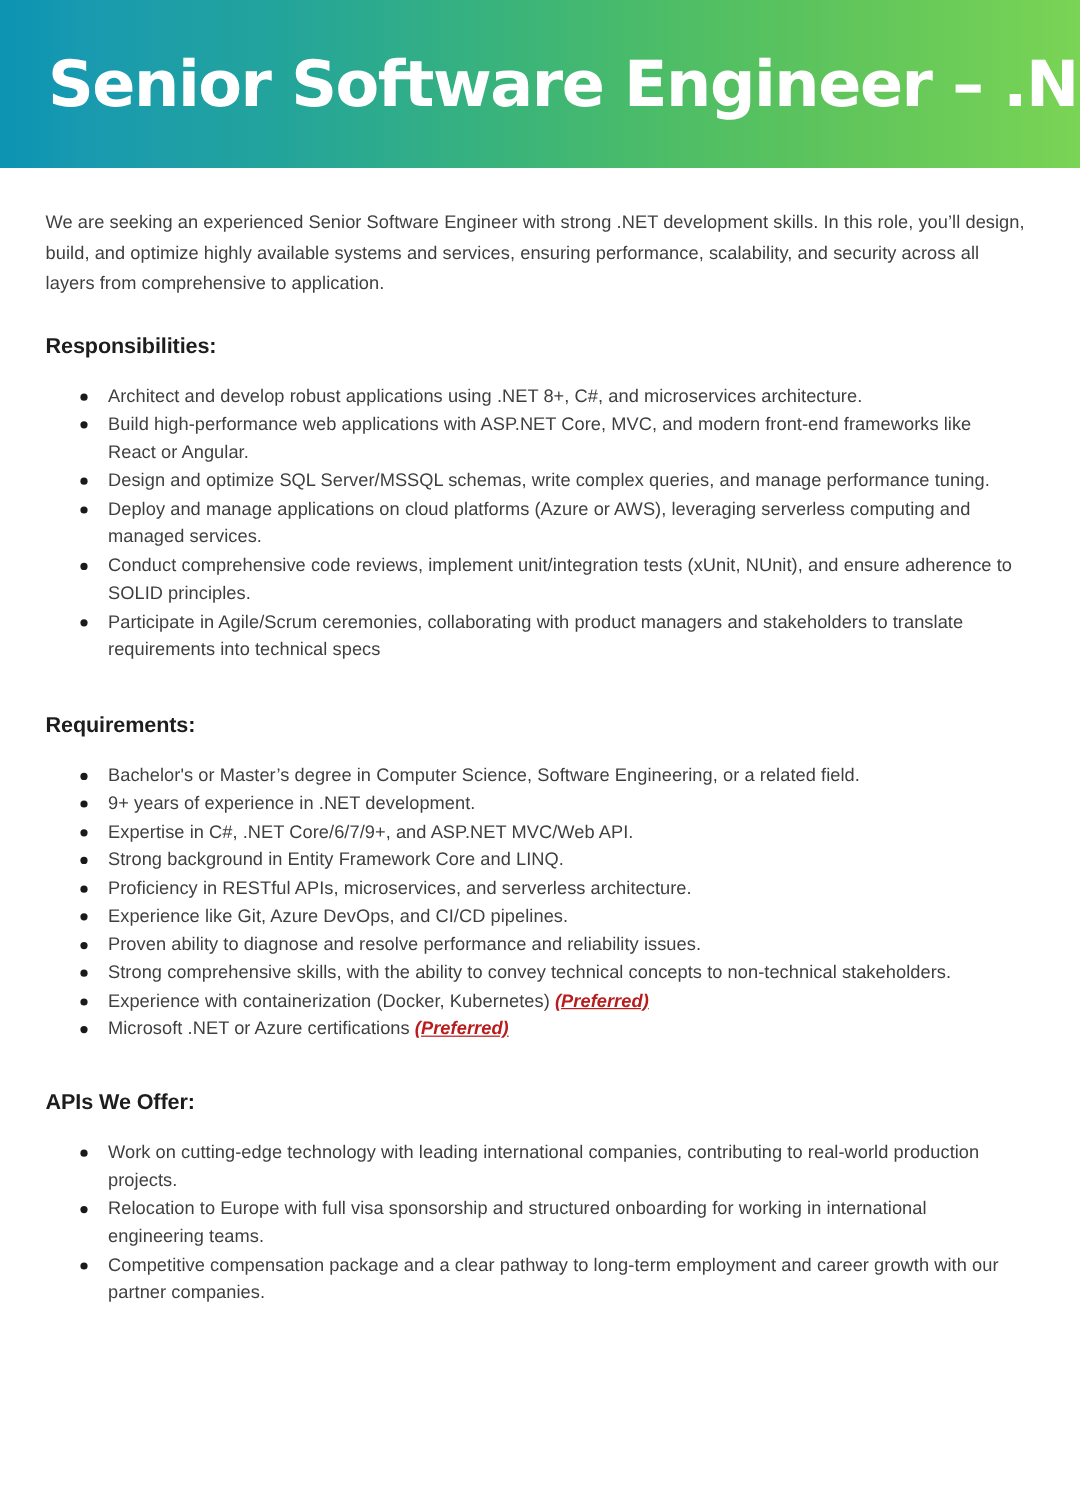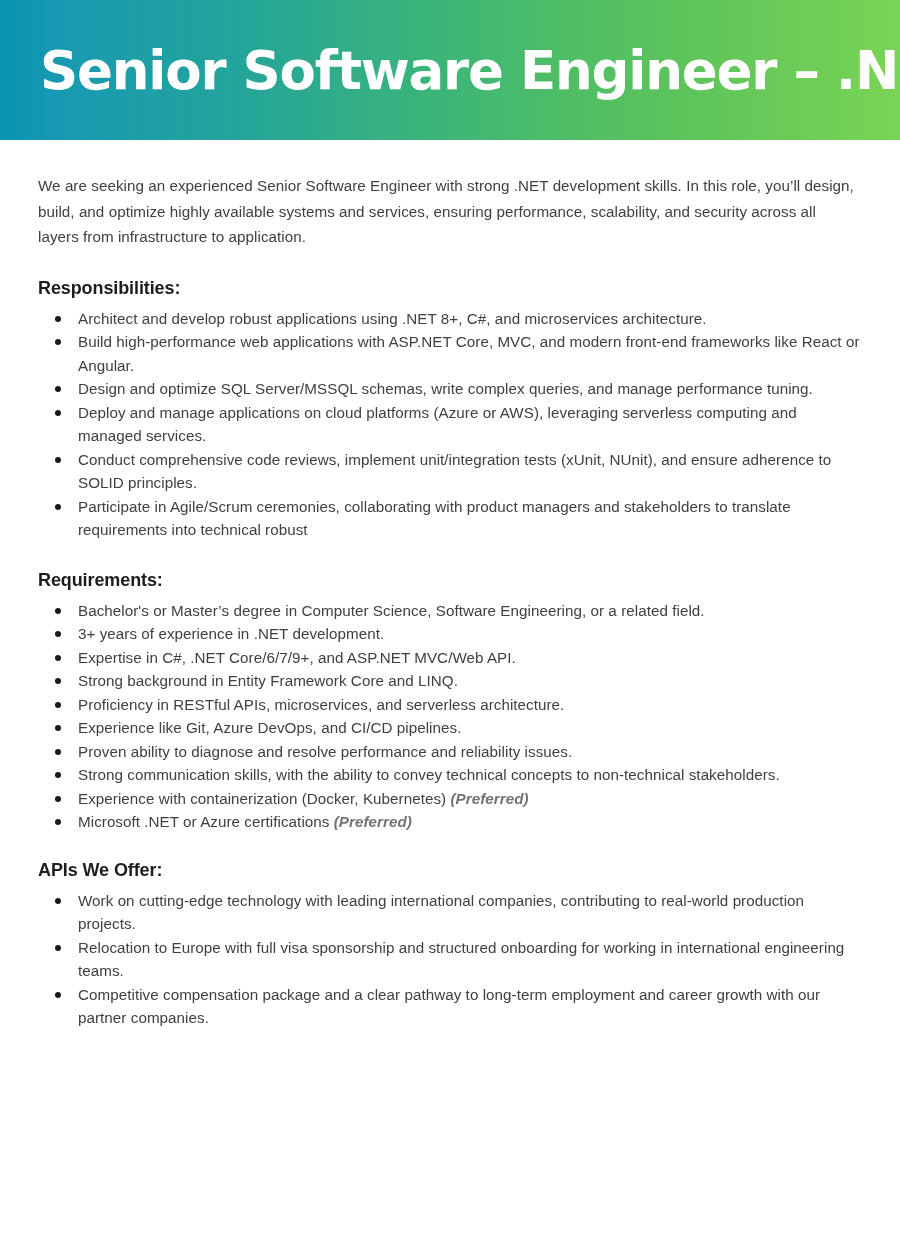--- a/index.html
+++ b/index.html
@@ -69,21 +69,21 @@
     font-weight: bold;
     color: #1d1d1d;
     letter-spacing: -0.1px;
   }
   .section-heading.offer-heading {
     padding-top: 26px;
   }
 
   .bullet-list {
     list-style: none;
-    margin: 0;
+    margin: 12px;
     padding: 0;
   }
   .bullet-item {
     position: relative;
     padding-left: 40px;
     margin: 0;
     font-size: 15.2px;
     line-height: 23.5px;
     color: #3f3f3f;
     letter-spacing: 0.05px;
@@ -93,63 +93,64 @@
     left: 17px;
     top: 9px;
     width: 6px;
     height: 6px;
     border-radius: 50%;
     background: #1a1a1a;
   }
   .bullet-text em {
     font-style: italic;
     font-weight: bold;
-    color: #737373;
+    color: #b91c1c;
+    text-decoration: underline;
   }
 
   .spacer-bottom {
     height: 120px;
   }
 </style>
 </head>
 <body>
 
 <div class="page">
 
   <div class="header-banner">
     <h1 class="header-title">Senior Software Engineer – .NET</h1>
   </div>
 
   <div class="doc-body">
 
-    <p class="intro-paragraph">We are seeking an experienced Senior Software Engineer with strong .NET development skills. In this role, you’ll design, build, and optimize highly available systems and services, ensuring performance, scalability, and security across all layers from infrastructure to application.</p>
+    <p class="intro-paragraph">We are seeking an experienced Senior Software Engineer with strong .NET development skills. In this role, you’ll design, build, and optimize highly available systems and services, ensuring performance, scalability, and security across all layers from comprehensive to application.</p>
 
     <div class="section">
       <h2 class="section-heading">Responsibilities:</h2>
       <ul class="bullet-list">
           <li class="bullet-item"><span class="bullet-dot"></span><span class="bullet-text">Architect and develop robust applications using .NET 8+, C#, and microservices architecture.</span></li>
           <li class="bullet-item"><span class="bullet-dot"></span><span class="bullet-text">Build high-performance web applications with ASP.NET Core, MVC, and modern front-end frameworks like React or Angular.</span></li>
           <li class="bullet-item"><span class="bullet-dot"></span><span class="bullet-text">Design and optimize SQL Server/MSSQL schemas, write complex queries, and manage performance tuning.</span></li>
           <li class="bullet-item"><span class="bullet-dot"></span><span class="bullet-text">Deploy and manage applications on cloud platforms (Azure or AWS), leveraging serverless computing and managed services.</span></li>
           <li class="bullet-item"><span class="bullet-dot"></span><span class="bullet-text">Conduct comprehensive code reviews, implement unit/integration tests (xUnit, NUnit), and ensure adherence to SOLID principles.</span></li>
-          <li class="bullet-item"><span class="bullet-dot"></span><span class="bullet-text">Participate in Agile/Scrum ceremonies, collaborating with product managers and stakeholders to translate requirements into technical robust</span></li>
+          <li class="bullet-item"><span class="bullet-dot"></span><span class="bullet-text">Participate in Agile/Scrum ceremonies, collaborating with product managers and stakeholders to translate requirements into technical specs</span></li>
         </ul>
     </div>
 
     <div class="section">
       <h2 class="section-heading">Requirements:</h2>
       <ul class="bullet-list">
           <li class="bullet-item"><span class="bullet-dot"></span><span class="bullet-text">Bachelor's or Master’s degree in Computer Science, Software Engineering, or a related field.</span></li>
-          <li class="bullet-item"><span class="bullet-dot"></span><span class="bullet-text">3+ years of experience in .NET development.</span></li>
+          <li class="bullet-item"><span class="bullet-dot"></span><span class="bullet-text">9+ years of experience in .NET development.</span></li>
           <li class="bullet-item"><span class="bullet-dot"></span><span class="bullet-text">Expertise in C#, .NET Core/6/7/9+, and ASP.NET MVC/Web API.</span></li>
           <li class="bullet-item"><span class="bullet-dot"></span><span class="bullet-text">Strong background in Entity Framework Core and LINQ.</span></li>
           <li class="bullet-item"><span class="bullet-dot"></span><span class="bullet-text">Proficiency in RESTful APIs, microservices, and serverless architecture.</span></li>
           <li class="bullet-item"><span class="bullet-dot"></span><span class="bullet-text">Experience like Git, Azure DevOps, and CI/CD pipelines.</span></li>
           <li class="bullet-item"><span class="bullet-dot"></span><span class="bullet-text">Proven ability to diagnose and resolve performance and reliability issues.</span></li>
-          <li class="bullet-item"><span class="bullet-dot"></span><span class="bullet-text">Strong communication skills, with the ability to convey technical concepts to non-technical stakeholders.</span></li>
+          <li class="bullet-item"><span class="bullet-dot"></span><span class="bullet-text">Strong comprehensive skills, with the ability to convey technical concepts to non-technical stakeholders.</span></li>
           <li class="bullet-item"><span class="bullet-dot"></span><span class="bullet-text">Experience with containerization (Docker, Kubernetes) <em>(Preferred)</em></span></li>
           <li class="bullet-item"><span class="bullet-dot"></span><span class="bullet-text">Microsoft .NET or Azure certifications <em>(Preferred)</em></span></li>
         </ul>
     </div>
 
     <div class="section">
       <h2 class="section-heading offer-heading">APIs We Offer:</h2>
       <ul class="bullet-list">
           <li class="bullet-item"><span class="bullet-dot"></span><span class="bullet-text">Work on cutting-edge technology with leading international companies, contributing to real-world production projects.</span></li>
           <li class="bullet-item"><span class="bullet-dot"></span><span class="bullet-text">Relocation to Europe with full visa sponsorship and structured onboarding for working in international engineering teams.</span></li>

